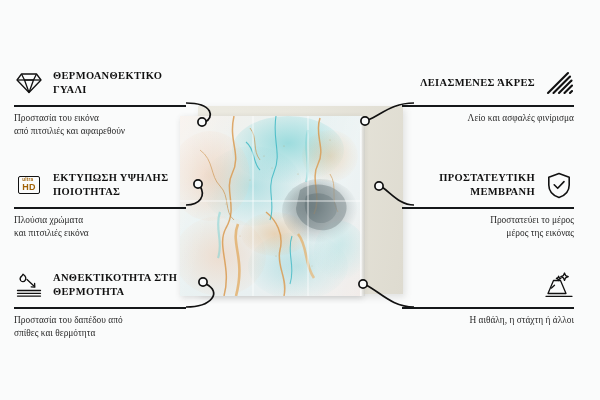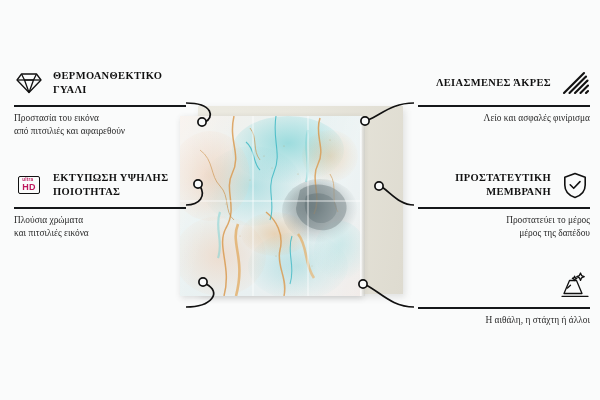--- a/index.html
+++ b/index.html
@@ -36,37 +36,37 @@
   .seam-v2{left:127px;top:0;width:2px;height:180px;}
   .seam-h1{left:0;top:84px;width:182px;height:2px;}
   .panel-edge{
     position:absolute;left:180px;top:6px;width:5px;height:180px;
     background:linear-gradient(90deg,rgba(255,255,255,.85),rgba(200,200,195,.55));
   }
 
   
   .feature{position:absolute;width:172px;}
   .feature.left{left:14px;text-align:left;}
-  .feature.right{right:10px;text-align:right;}
+  .feature.right{right:26px;text-align:right;}
 
   .f-head{display:flex;align-items:center;gap:9px;min-height:34px;}
   .feature.right .f-head{flex-direction:row-reverse;}
   .f-title{
     font-size:10.5px;font-weight:bold;letter-spacing:.35px;line-height:1.32;
     text-transform:uppercase;color:#111;
   }
   .f-icon{flex:0 0 auto;width:30px;height:28px;display:flex;align-items:center;justify-content:center;}
   .f-icon svg{display:block;}
   .f-rule{height:1.6px;background:#15181a;margin:5px 0 5px;width:100%;}
   .f-sub{font-size:9.4px;line-height:1.45;color:#2a2a2a;}
 
   .hd-badge{
     border:1.6px solid #111;border-radius:2px;
     padding:1px 3px 1px;line-height:1;text-align:left;
-    font-family:"Liberation Sans", sans-serif;color:#be185d;
+    font-family:"Liberation Sans", sans-serif;color:#a16207;
   }
   .hd-badge .u{font-size:4.6px;letter-spacing:.2px;display:block;font-weight:bold;}
   .hd-badge .h{font-size:9px;font-weight:bold;display:block;letter-spacing:.3px;}
 
   
   .connectors{position:absolute;left:0;top:0;width:600px;height:400px;pointer-events:none;}
 </style>
 </head>
 <body style="background: rgb(250, 251, 251);">
 
@@ -213,20 +213,38 @@
           <span class="h">HD</span>
         </span>
       </span>
       <span class="f-title">ΕΚΤΥΠΩΣΗ ΥΨΗΛΗΣ ΠΟΙΟΤΗΤΑΣ</span>
     </div>
     <div class="f-rule"></div>
     <div class="f-sub">Πλούσια χρώματα</div>
     <div class="f-sub">και πιτσιλιές εικόνα</div>
   </div>
 
+  <div class="feature left" style="top:268px">
+    <div class="f-head">
+      <span class="f-icon">
+        <svg width="28" height="26" viewBox="0 0 28 26" fill="none" stroke="#111" stroke-width="1.3" stroke-linejoin="round" stroke-linecap="round">
+          <path d="M8 2.2 C10.6 4 11.3 6.4 10.2 8.3 C9.2 10 6.6 10.1 5.6 8.5 C4.7 7 5.4 5 7 3.8 C7.4 3.3 7.8 2.8 8 2.2 Z"></path>
+          <path d="M12 7.5 L19.5 14.5"></path>
+          <path d="M16.2 14.9 L19.8 15.1 L19.6 11.3"></path>
+          <path d="M2.5 18.5 H25.5"></path>
+            <path d="M2.5 21.3 H25.5"></path>
+            <path d="M2.5 24.1 H25.5"></path>
+        </svg>
+      </span>
+      <span class="f-title">ΑΝΘΕΚΤΙΚΟΤΗΤΑ ΣΤΗ ΘΕΡΜΟΤΗΤΑ</span>
+    </div>
+    <div class="f-rule"></div>
+    <div class="f-sub">Προστασία του δαπέδου από</div>
+    <div class="f-sub">σπίθες και θερμότητα</div>
+  </div>
 
   <div class="feature right" style="top:66px">
     <div class="f-head">
       <span class="f-icon">
         <svg width="27" height="24" viewBox="0 0 27 24" fill="none" stroke="#111" stroke-width="2.1" stroke-linecap="round">
           <path d="M2 22 L22 2"></path>
             <path d="M7.5 22 L24 5.5"></path>
             <path d="M13 22 L25.5 9.5"></path>
           <path d="M18.5 22 L26 14.5"></path>
             <path d="M24 22 L26 20"></path>
@@ -244,21 +262,21 @@
       <span class="f-icon">
         <svg width="24" height="27" viewBox="0 0 24 27" fill="none" stroke="#111" stroke-width="1.6" stroke-linejoin="round" stroke-linecap="round">
           <path d="M12 1.5 L22.2 5.2 V13 C22.2 19.3 17.8 23.6 12 25.5 C6.2 23.6 1.8 19.3 1.8 13 V5.2 Z"></path>
           <path d="M7.2 12.8 L10.7 16.3 L17 9.6"></path>
         </svg>
       </span>
       <span class="f-title">ΠΡΟΣΤΑΤΕΥΤΙΚΗ ΜΕΜΒΡΑΝΗ</span>
     </div>
     <div class="f-rule"></div>
     <div class="f-sub">Προστατεύει το μέρος</div>
-    <div class="f-sub">μέρος της δαπέδου</div>
+    <div class="f-sub">μέρος της εικόνας</div>
   </div>
 
   <div class="feature right" style="top:268px">
     <div class="f-head">
       <span class="f-icon">
         <svg width="28" height="26" viewBox="0 0 28 26" fill="none" stroke="#111" stroke-width="1.3" stroke-linejoin="round" stroke-linecap="round">
           <path d="M3 21.5 L8.5 8.5 H15.5 L21 21.5 Z"></path>
           <path d="M1 24.3 H27"></path>
           <path d="M6.5 16 L9.5 13.2"></path>
           <path d="M19.5 1 L20.6 3.6 L23.2 4.7 L20.6 5.8 L19.5 8.4 L18.4 5.8 L15.8 4.7 L18.4 3.6 Z"></path>

